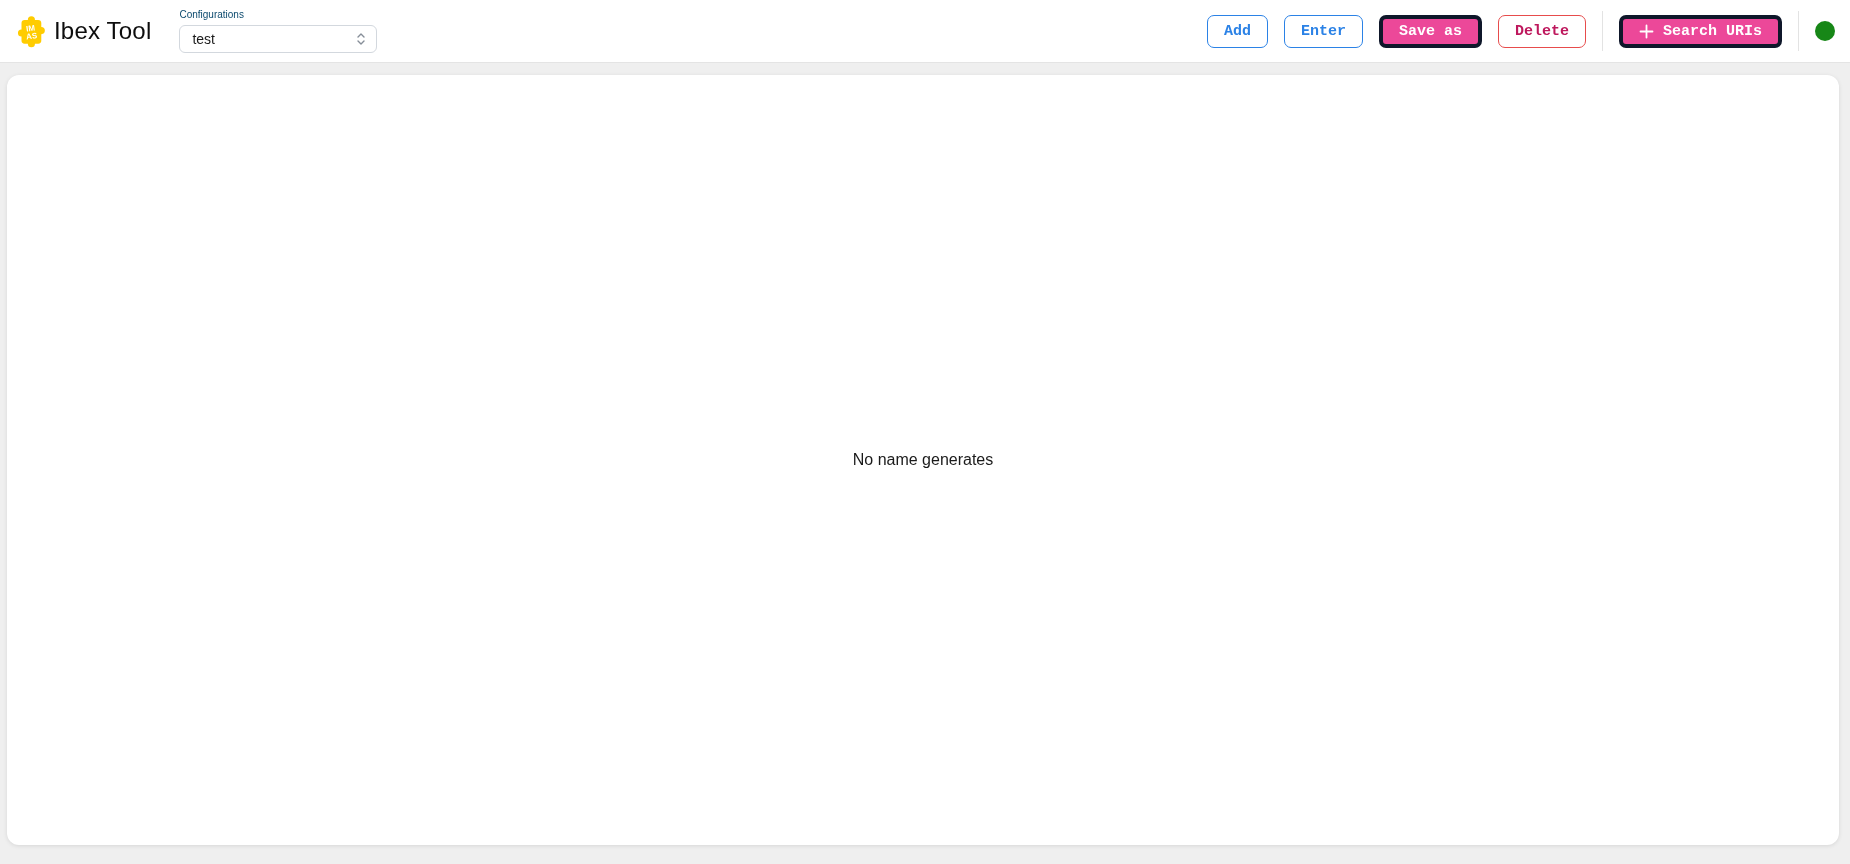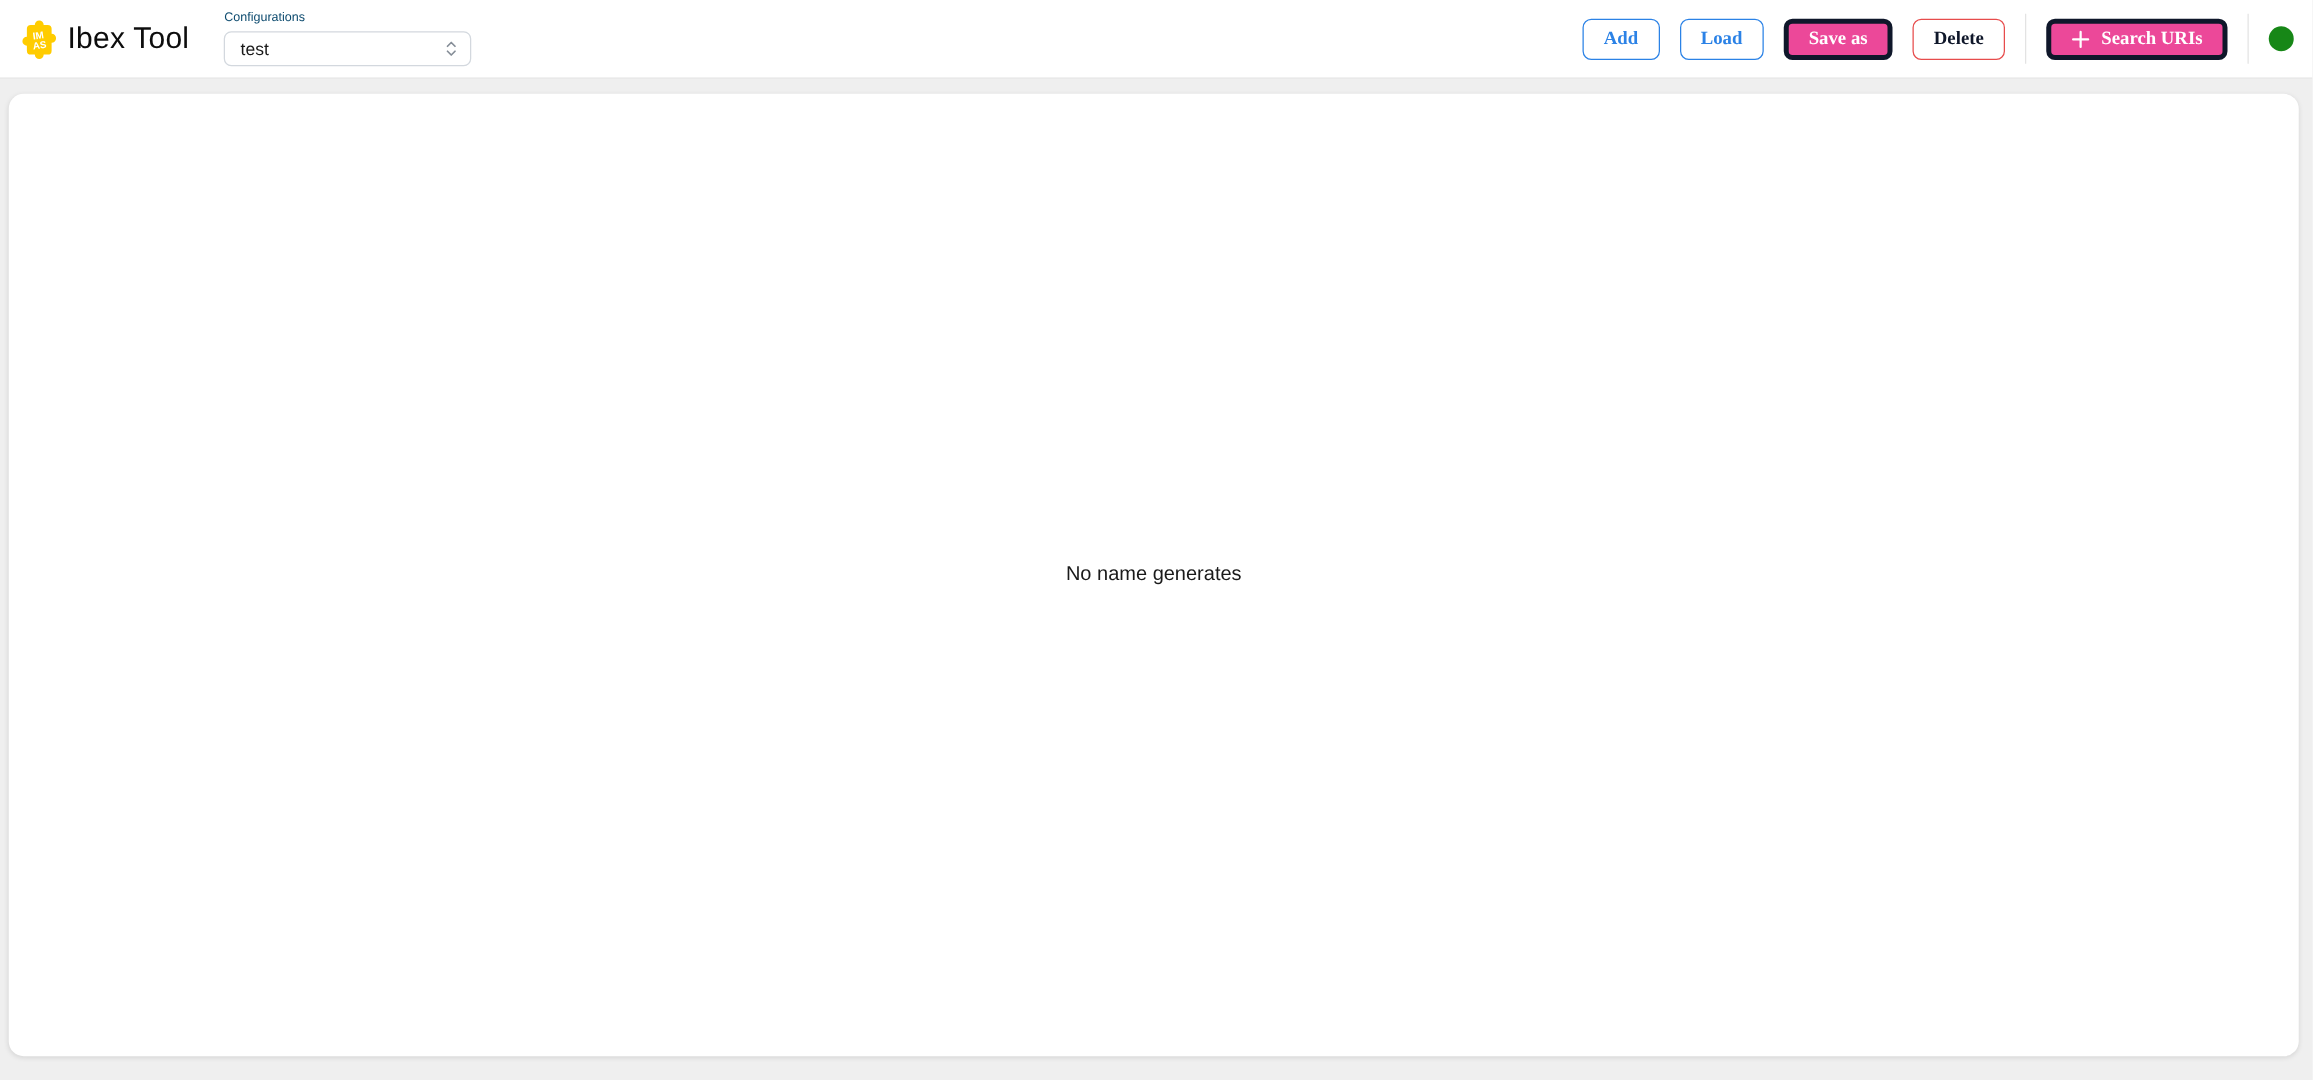--- a/index.html
+++ b/index.html
@@ -59,25 +59,25 @@
     height: 33px;
     border-radius: 7px;
     font-size: 15px;
     font-weight: 700;
     padding: 0 16px;
     cursor: pointer;
     background: #ffffff;
     display: flex;
     align-items: center;
     justify-content: center;
-    font-family: Liberation Serif, serif;
+    font-family: Liberation Mono, monospace;
   }
   .btn-outline-blue { border: 1px solid #2b82e6; color: #2b82e6; }
   .btn-solid-blue  { border: 4px solid #0f172a; background: #ec4899; color: #ffffff; }
-  .btn-outline-red { border: 1px solid #e74c4c; color: #0f172a; }
+  .btn-outline-red { border: 1px solid #e74c4c; color: #be185d; }
   .btn .plus-glyph { margin-right: 9px; display: flex; align-items: center; }
   .v-divider { width: 1px; height: 40px; background: #e3e3e3; }
   .status-dot {
     width: 20px; height: 20px;
     border-radius: 50%;
     background: #178717;
   }
 
   
   .content {
@@ -197,21 +197,21 @@
       <span>test</span>
       <svg class="updown-icon" viewBox="0 0 10 16">
         <path d="M2 6 L5 3 L8 6" fill="none" stroke="#868e98" stroke-width="1.4" stroke-linecap="round" stroke-linejoin="round"></path>
         <path d="M2 10 L5 13 L8 10" fill="none" stroke="#868e98" stroke-width="1.4" stroke-linecap="round" stroke-linejoin="round"></path>
       </svg>
     </div>
   </div>
 
   <div class="header-actions">
     <button class="btn btn-outline-blue">Add</button>
-    <button class="btn btn-outline-blue">Load</button>
+    <button class="btn btn-outline-blue">Enter</button>
     <button class="btn btn-solid-blue">Save as</button>
     <button class="btn btn-outline-red">Delete</button>
     <div class="v-divider"></div>
     <button class="btn btn-solid-blue">
       <span class="plus-glyph">
         <svg width="15" height="15" viewBox="0 0 15 15">
           <path d="M7.5 1.5 V13.5 M1.5 7.5 H13.5" stroke="#ffffff" stroke-width="1.8" stroke-linecap="round"></path>
         </svg>
       </span>
       <span>Search URIs</span>

